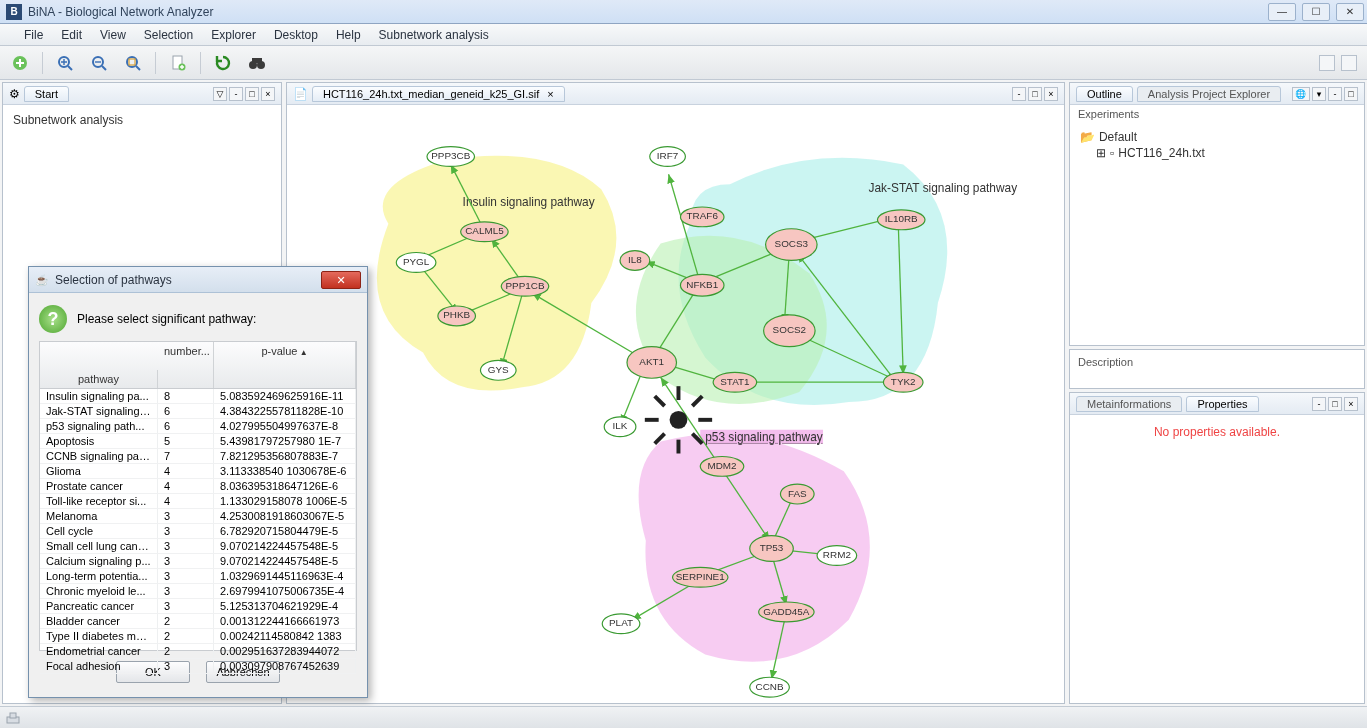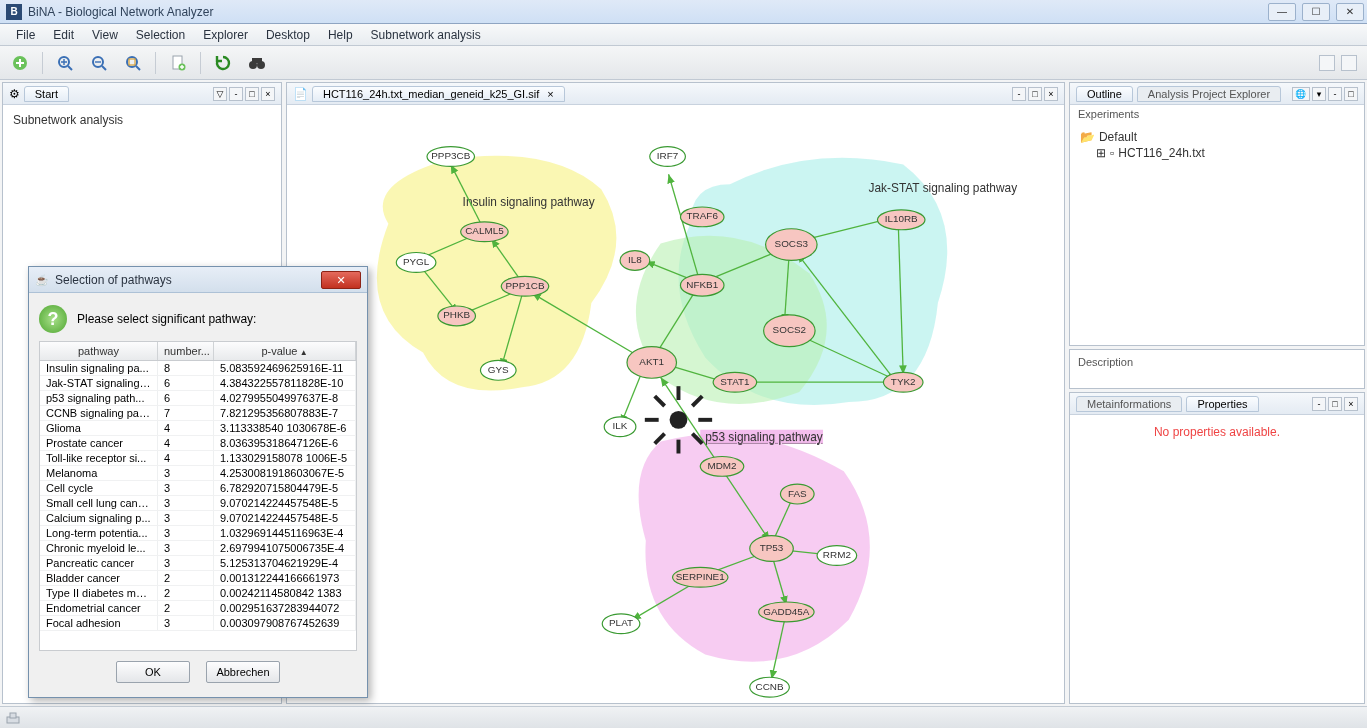--- a/index.html
+++ b/index.html
@@ -6,21 +6,21 @@
 body { width: 1367px; height: 728px; background: #fff; overflow: hidden; position: relative; font-size: 12px; }
 
 
 .titlebar { height: 24px; background: linear-gradient(#dfe9f7,#cfe0f5); display: flex; align-items: center; border-bottom: 1px solid #8fa5c2; }
 .titlebar .app-icon { width: 16px; height: 16px; background: #2b4a74; color: #fff; font-weight: bold; font-size: 10px; text-align: center; line-height: 16px; margin: 0 6px; }
 .titlebar .title { color: #30435b; font-size: 12px; }
 .titlebar .win-btns { margin-left: auto; display: flex; }
 .titlebar .win-btn { width: 28px; height: 18px; margin: 2px 3px; background: #e8eff8; border: 1px solid #9bb1cc; border-radius: 2px; display: flex; align-items: center; justify-content: center; font-size: 10px; color: #333; }
 
 
-.menubar { height: 22px; background: linear-gradient(#f8f9fa,#e8ecf0); border-bottom: 1px solid #c1c9d3; display: flex; align-items: center; padding-left: 8px; gap: 2px; }
+.menubar { height: 22px; background: linear-gradient(#f8f9fa,#e8ecf0); border-bottom: 1px solid #c1c9d3; display: flex; align-items: center; padding-left: 16px; gap: 2px; }
 .menubar .menu-item { padding: 2px 8px; color: #2a3340; border-radius: 2px; }
 
 
 .toolbar { height: 34px; background: linear-gradient(#f5f6f7,#e4e7ea); border-bottom: 1px solid #c1c9d3; display: flex; align-items: center; padding-left: 8px; gap: 10px; }
 .tool-btn { width: 24px; height: 24px; display: flex; align-items: center; justify-content: center; border-radius: 3px; }
 .tool-btn svg { display:block; }
 .toolbar .right-tools { margin-left: auto; margin-right: 10px; display: flex; gap: 6px; }
 .right-tools .small { width: 16px; height: 16px; border: 1px solid #b7c1cd; background: #f4f6f8; }
 
 
@@ -59,21 +59,21 @@
 .dlg-title .java-icon { width: 14px; height: 14px; display: inline-block; }
 .dlg-title .java-icon::before { content: "☕"; font-size: 11px; }
 .dlg-title .t { font-size: 12px; color: #2a3340; }
 .dlg-title .close { margin-left: auto; width: 40px; height: 18px; background: linear-gradient(#e46a5d,#c23120); border: 1px solid #8d2316; border-radius: 2px; color: #fff; text-align: center; line-height: 16px; font-size: 11px; }
 .dlg-body { padding: 8px 10px; }
 .dlg-body .prompt-row { display: flex; align-items: center; gap: 10px; margin: 4px 0 8px 0; }
 .qicon { width: 28px; height: 28px; border-radius: 14px; background: radial-gradient(#a8e08a,#4da52f); color: #fff; font-weight: bold; font-size: 18px; text-align: center; line-height: 28px; }
 .table-wrap { border: 1px solid #c9ccd0; background: #fff; height: 310px; position: relative; }
 .thead { display: flex; background: linear-gradient(#fcfcfd,#e8eaec); border-bottom: 1px solid #c9ccd0; font-size: 11px; }
 .th { padding: 3px 6px; border-right: 1px solid #d0d3d6; text-align: center; color: #333; }
-.th.c1 { width: 118px; }
+.th.c1 { width: 118px; margin-top: 28px; }
 .th.c2 { width: 56px; }
 .th.c3 { flex: 1; }
 .th .sort::after { content: " ▲"; font-size: 8px; }
 .tbody { overflow-y: scroll; height: 288px; font-size: 11px; }
 .tr { display: flex; border-bottom: 1px solid #f0f1f2; }
 .td { padding: 1px 6px; border-right: 1px solid #eef0f1; white-space: nowrap; overflow: hidden; text-overflow: ellipsis; }
 .td.c1 { width: 118px; }
 .td.c2 { width: 56px; }
 .td.c3 { flex: 1; }
 .dlg-buttons { display: flex; justify-content: center; gap: 16px; padding-top: 10px; }
@@ -440,20 +440,25 @@
             <div class="td c1">Jak-STAT signaling ...</div>
             <div class="td c2">6</div>
             <div class="td c3">4.384322557811828E-10</div>
           </div>
           <div class="tr">
             <div class="td c1">p53 signaling path...</div>
             <div class="td c2">6</div>
             <div class="td c3">4.027995504997637E-8</div>
           </div>
           <div class="tr">
+            <div class="td c1">Apoptosis</div>
+            <div class="td c2">5</div>
+            <div class="td c3">5.43981797257980 1E-7</div>
+          </div>
+          <div class="tr">
             <div class="td c1">CCNB signaling pat...</div>
             <div class="td c2">7</div>
             <div class="td c3">7.821295356807883E-7</div>
           </div>
           <div class="tr">
             <div class="td c1">Glioma</div>
             <div class="td c2">4</div>
             <div class="td c3">3.113338540 1030678E-6</div>
           </div>
           <div class="tr">

